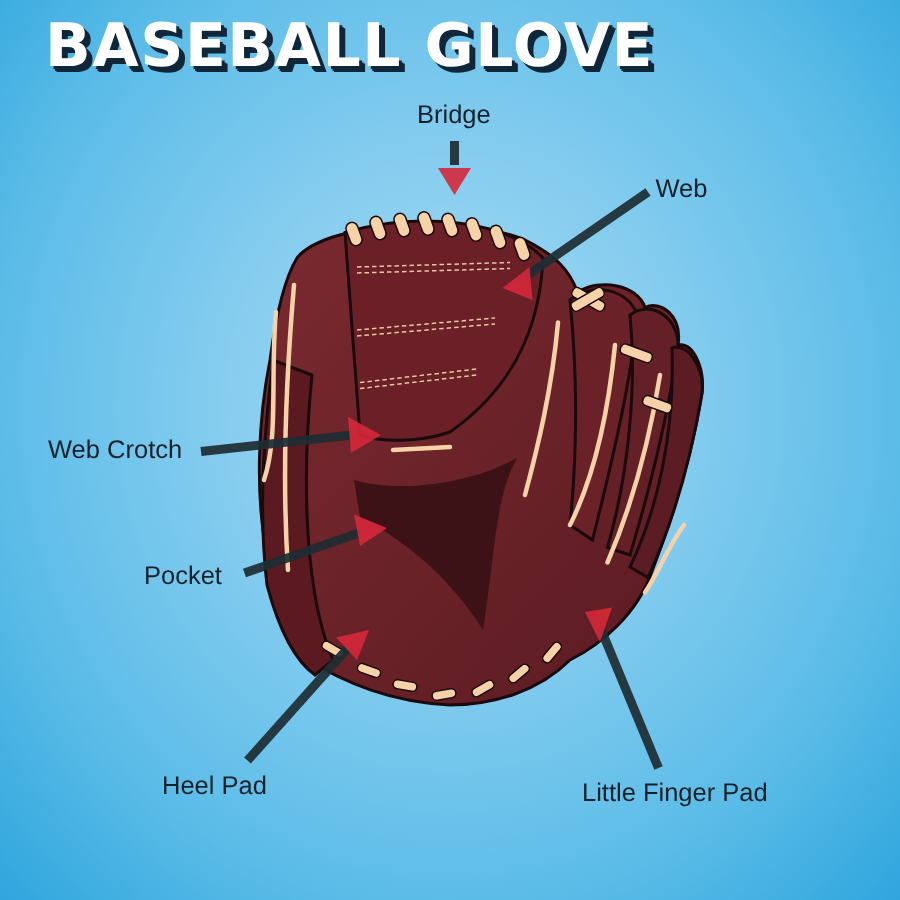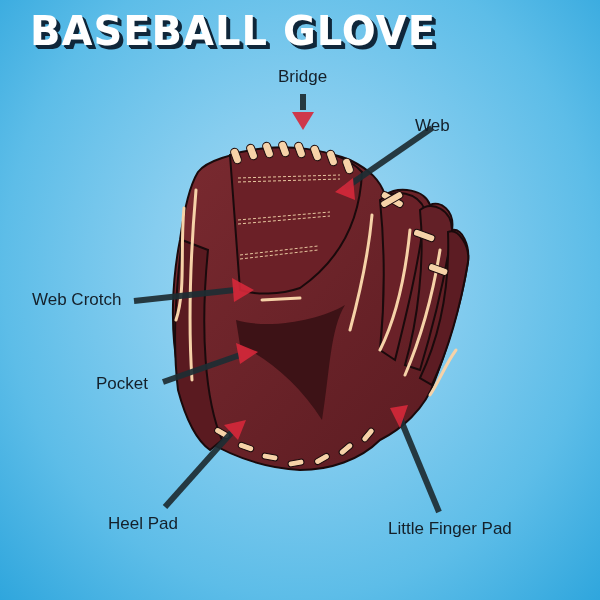--- a/index.html
+++ b/index.html
@@ -118,17 +118,17 @@
     <polygon points="292,112 314,112 303,130"></polygon>
     <polygon points="335,192 353,178 355,200"></polygon>
     <polygon points="232,278 254,290 234,302"></polygon>
     <polygon points="236,343 258,352 240,364"></polygon>
     <polygon points="224,425 246,420 238,440"></polygon>
     <polygon points="390,408 408,405 400,428"></polygon>
   </g>
 </svg>
 
 <div class="label" style="left:278px; top:67px;">Bridge</div>
-<div class="label" style="left:415px; top:116px;">Web</div>
+<div class="label" style="left:437px; top:116px;">Web</div>
 <div class="label" style="left:16px; top:290px;margin-left:16px;">Web Crotch</div>
 <div class="label" style="left:96px; top:374px;text-align:center;">Pocket</div>
 <div class="label" style="left:108px; top:514px;">Heel Pad</div>
 <div class="label" style="left:388px; top:519px;">Little Finger Pad</div>
 
 </body></html>

